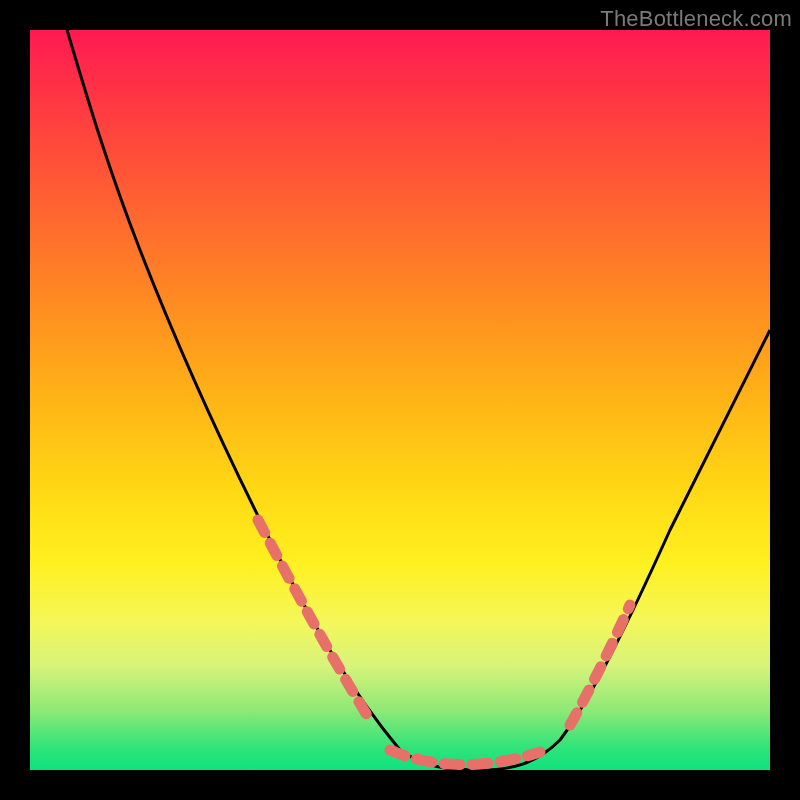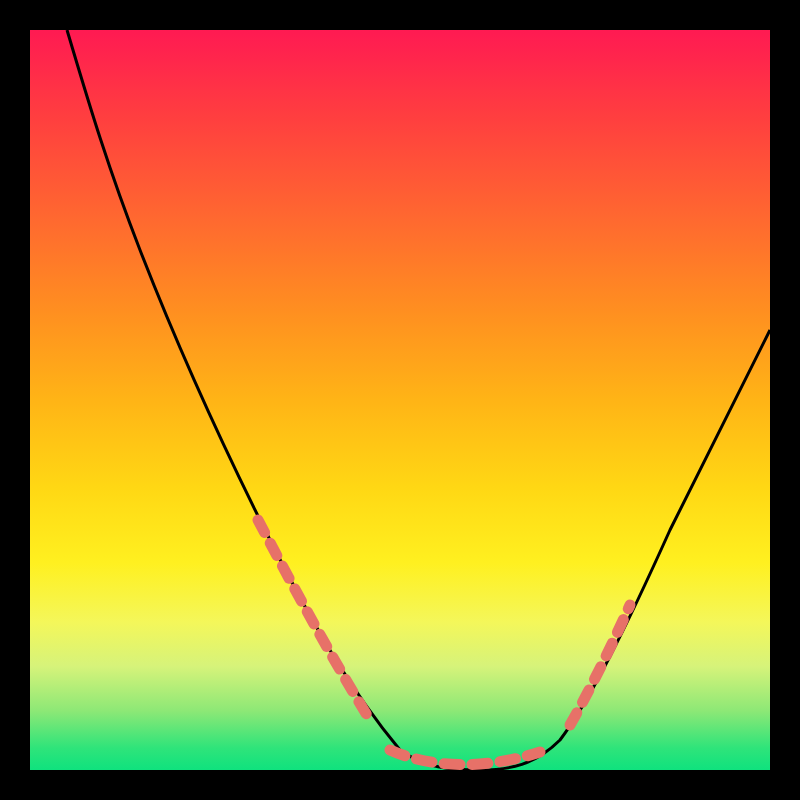--- a/index.html
+++ b/index.html
@@ -85,14 +85,15 @@
                C 265 560, 300 625, 340 690" stroke-dasharray="14 12"></path>
 
       <path d="M 360 720
                C 400 738, 455 740, 510 722" stroke-dasharray="16 12"></path>
 
       <path d="M 540 695
                C 560 660, 582 615, 600 575" stroke-dasharray="14 12"></path>
     </g>
   </svg>
 
+  <div class="watermark">TheBottleneck.com</div>
 
 </div>
 
 </body></html>

